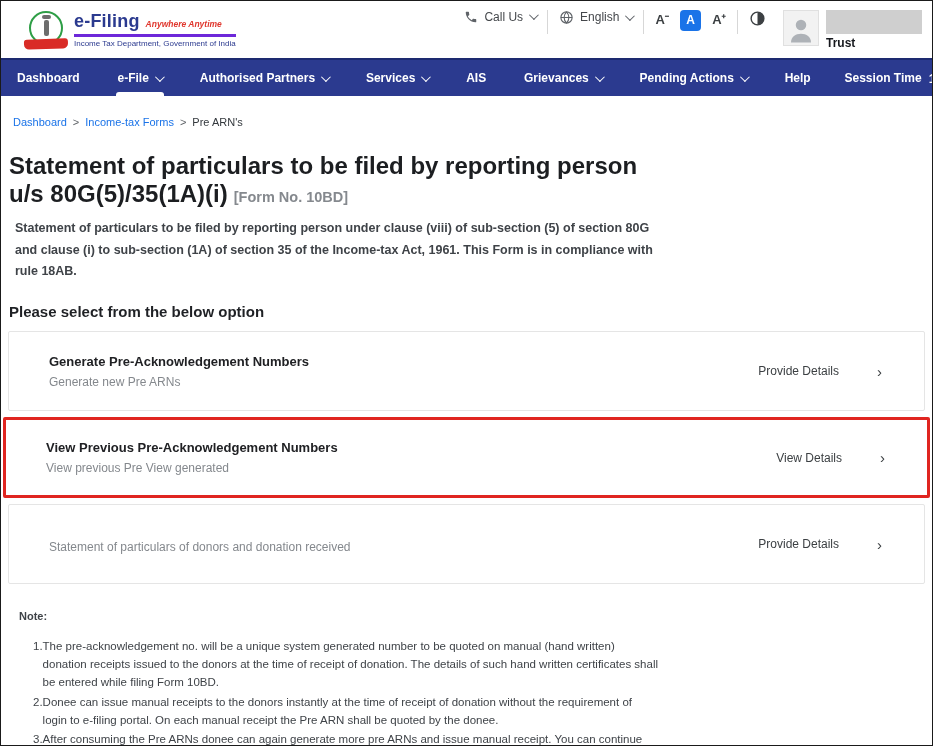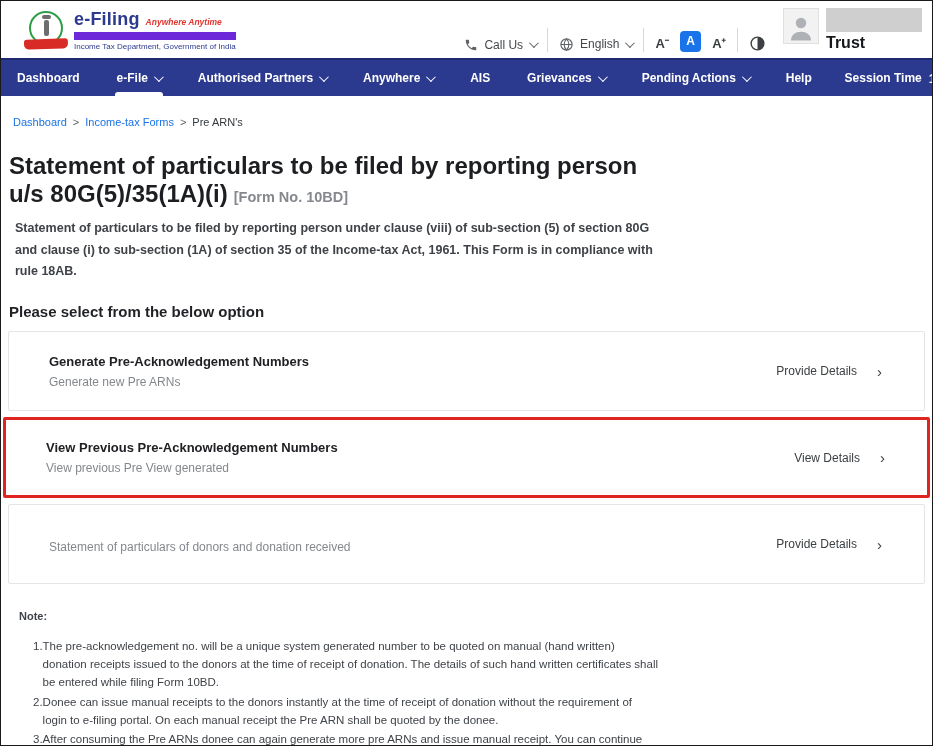--- a/index.html
+++ b/index.html
@@ -20,42 +20,42 @@
     background:#fff; position:absolute; top:0; left:2px;
     display:flex; align-items:center; justify-content:center;
   }
   .pillar { width:5px; height:16px; background:#6d6d6d; border-radius:2px; position:relative; }
   .pillar::before { content:""; position:absolute; top:-5px; left:-2px; width:9px; height:4px; background:#6d6d6d; border-radius:2px; }
   .ribbon {
     position:absolute; bottom:0; left:-3px; width:44px; height:10px;
     background:#d92b26; border-radius:3px 3px 5px 5px; transform:rotate(-2deg);
   }
   .brand-col { display:flex; flex-direction:column; }
-  .brand-row { display:flex; align-items:baseline; gap:6px; border-bottom:8px solid #6d28d9; padding-bottom:2px; }
+  .brand-row { display:flex; align-items:baseline; gap:6px; border-bottom:3px solid #6d28d9; padding-bottom:2px; }
   .brand-name { color:#2b3a8f; font-size:18px; font-weight:bold; letter-spacing:0.2px; }
   .brand-tag { color:#e0372e; font-size:8.5px; font-style:italic; font-weight:bold;text-align:center; }
   .brand-org { color:#2b3a8f; font-size:8px; margin-top:2px; }
 
-  .topbar-right { display:flex; align-items:flex-end; gap:11px; color:#44474b; font-size:12px; }
+  .topbar-right { display:flex; align-items:flex-start; gap:11px; color:#44474b; font-size:12px; }
   .chev { width:7px; height:7px; border-right:1.6px solid #5f6368; border-bottom:1.6px solid #5f6368;
           transform:rotate(45deg) translateY(-2px); display:inline-block; }
   .chev.white { border-color:#fff; }
   .tb-item { display:flex; align-items:center; gap:6px; cursor:pointer; }
   .divider { width:1px; height:24px; background:#d7d7d7; }
   .font-a { font-size:13px; color:#3c4043; font-weight:bold; }
   .font-a-box {
     width:21px; height:21px; background:#1a73e8; color:#fff; border-radius:4px;
     display:flex; align-items:center; justify-content:center; font-size:12px; font-weight:bold;
   }
   .user-box { display:flex; align-items:flex-start; gap:7px; margin-left:6px; }
   .avatar { width:36px; height:36px; background:#f2f2f2; border:1px solid #e0e0e0;
             display:flex; align-items:flex-end; justify-content:center; overflow:hidden; }
   .user-meta { display:flex; flex-direction:column; gap:2px; }
   .redact { width:96px; height:24px; background:#cfcfcf; }
-  .user-role { font-size:16px; color:#16181d; font-weight:bold; }
+  .user-role { font-size:12px; color:#16181d; font-weight:bold; }
 
   
   .navbar {
     height:38px; background:#2b3a8f; border-top:2px solid #1d2a70;
     display:flex; align-items:center; justify-content:space-between;
     padding:0 0 0 12px; color:#fff; font-size:12px; font-weight:bold;
   }
   .nav-item { display:flex; align-items:center; gap:6px; height:38px; position:relative;
               padding:0 4px; cursor:pointer; white-space:nowrap; }
   .nav-item.active::after {
@@ -81,21 +81,21 @@
   .select-heading { margin:20px 0 11px 8px; font-size:15px; font-weight:bold; color:#1f2125; }
 
   .card {
     margin:0 7px 6px 7px; background:#fff; border:1px solid #e5e5e5; border-radius:2px;
     height:80px; display:flex; align-items:center; justify-content:space-between;
     padding:0 42px 0 40px; cursor:pointer;
   }
   .card.highlighted { border:3px solid #e02520; margin:0 2px 6px 2px; height:81px; }
   .card-title { font-size:13px; font-weight:bold; color:#202124; }
   .card-sub { font-size:12px; color:#84888d; margin-top:6px; }
-  .card-action { display:flex; align-items:center; gap:20px; font-size:12px; color:#3c4043; flex:none;text-align:center; }
+  .card-action { display:flex; align-items:center; gap:38px; font-size:12px; color:#3c4043; flex:none;text-align:center; }
   .card-chev { font-size:15px; color:#3c4043; }
 
   .note-heading { margin:26px 0 0 18px; font-size:11px; font-weight:bold; color:#3f4348; }
   .note-list { margin:16px 0 0 32px; width:625px; font-size:11.5px; color:#3f4348;
                line-height:1.55; list-style:none; }
   .note-list li { display:flex; margin-bottom:2px; }
   .note-num { flex:none; }
   .note-txt { flex:1; }
 </style>
 </head>
@@ -167,21 +167,21 @@
     </div>
     <div class="nav-item active">
       <span>e-File</span>
       <span class="chev white"></span>
     </div>
     <div class="nav-item">
       <span>Authorised Partners</span>
       <span class="chev white"></span>
     </div>
     <div class="nav-item">
-      <span>Anywhere</span>
+      <span>Services</span>
       <span class="chev white"></span>
     </div>
     <div class="nav-item">
       <span>AIS</span>
     </div>
     <div class="nav-item">
       <span>Grievances</span>
       <span class="chev white"></span>
     </div>
     <div class="nav-item">

